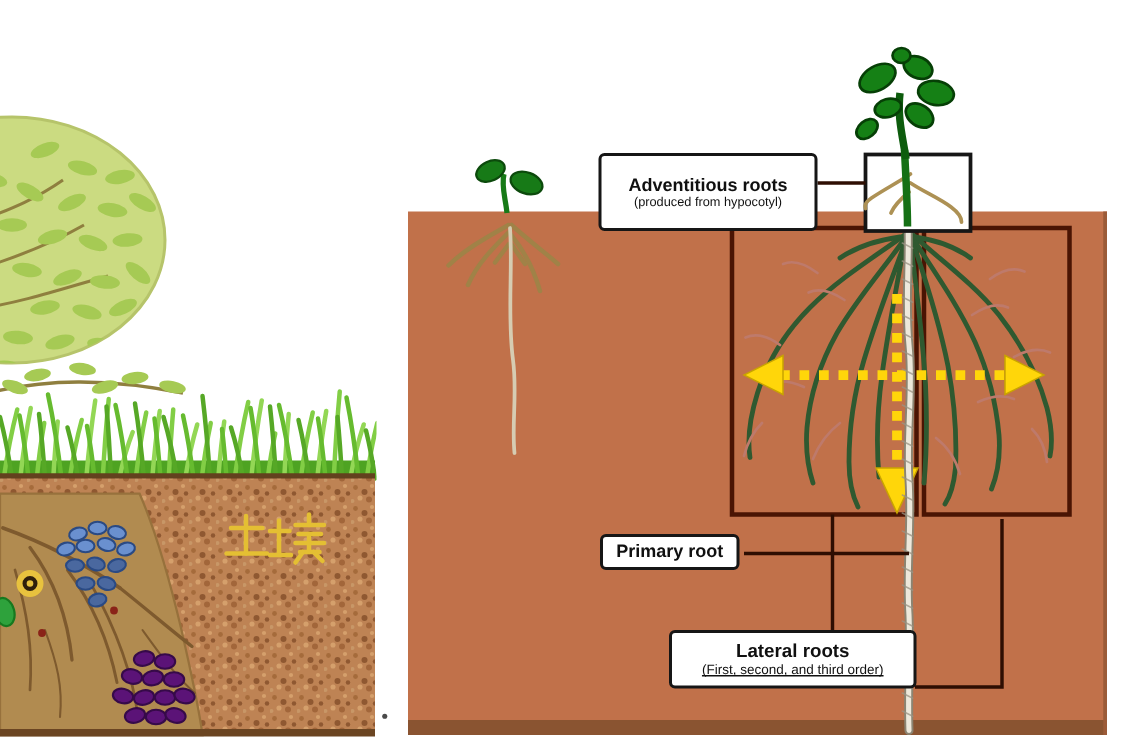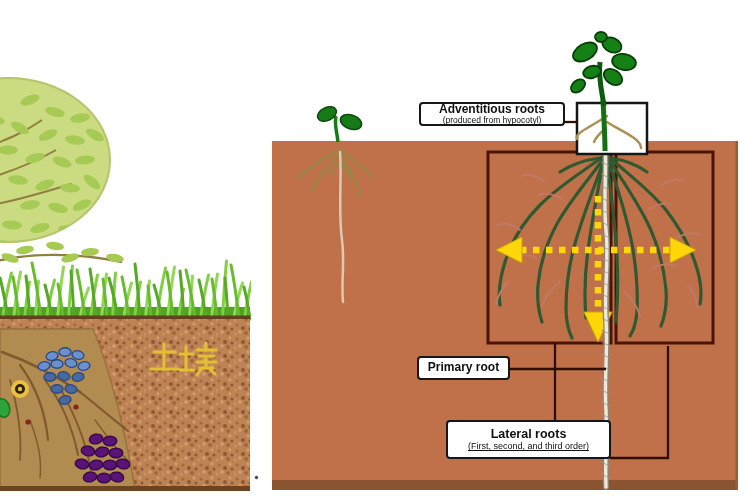--- a/index.html
+++ b/index.html
@@ -339,26 +339,26 @@
       <g stroke="#2E0E02" stroke-width="2.3" fill="none">
         <path d="M545,122 L577,122"></path>
         <path d="M496,369 L606,369"></path>
         <path d="M555,343 L555,421"></path>
         <path d="M610,458 L668,458 L668,346"></path>
       </g>
     </g>
   </svg>
 
 
-  <div class="lblbox" style="left:419px;top:102px;width:146px;height:24px;">
+  <div class="lblbox" style="left:399px;top:102px;width:146px;height:52px;">
     <span class="lbl-main">Adventitious roots</span>
     <span class="lbl-sub">(produced from hypocotyl)</span>
   </div>
 
-  <div class="lblbox" style="left:417px;top:356px;width:93px;height:24px;text-align:center;">
+  <div class="lblbox" style="left:400px;top:356px;width:93px;height:24px;text-align:center;">
     <span class="lbl-main">Primary root</span>
   </div>
 
   <div class="lblbox" style="left:446px;top:420px;width:165px;height:39px;">
     <span class="lbl-main" style="font-size:12.5px;">Lateral roots</span>
     <span class="lbl-sub" style="font-size:9px;text-decoration:underline;">(First, second, and third order)</span>
   </div>
 
 </div>
 

